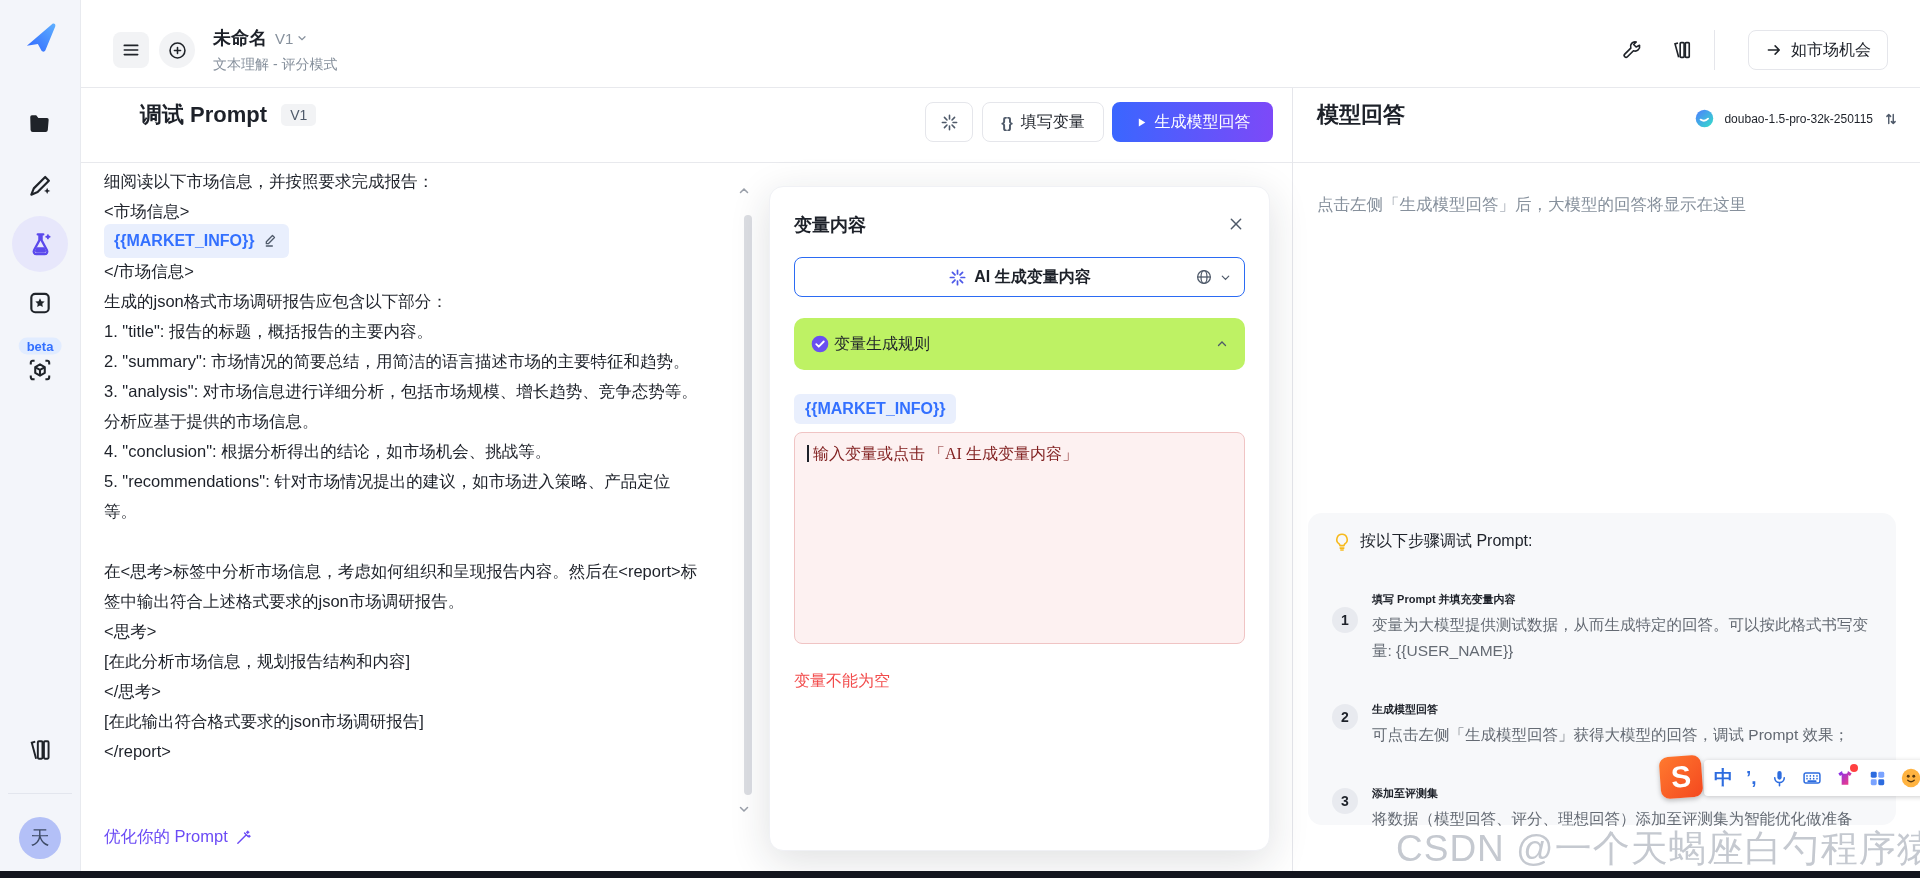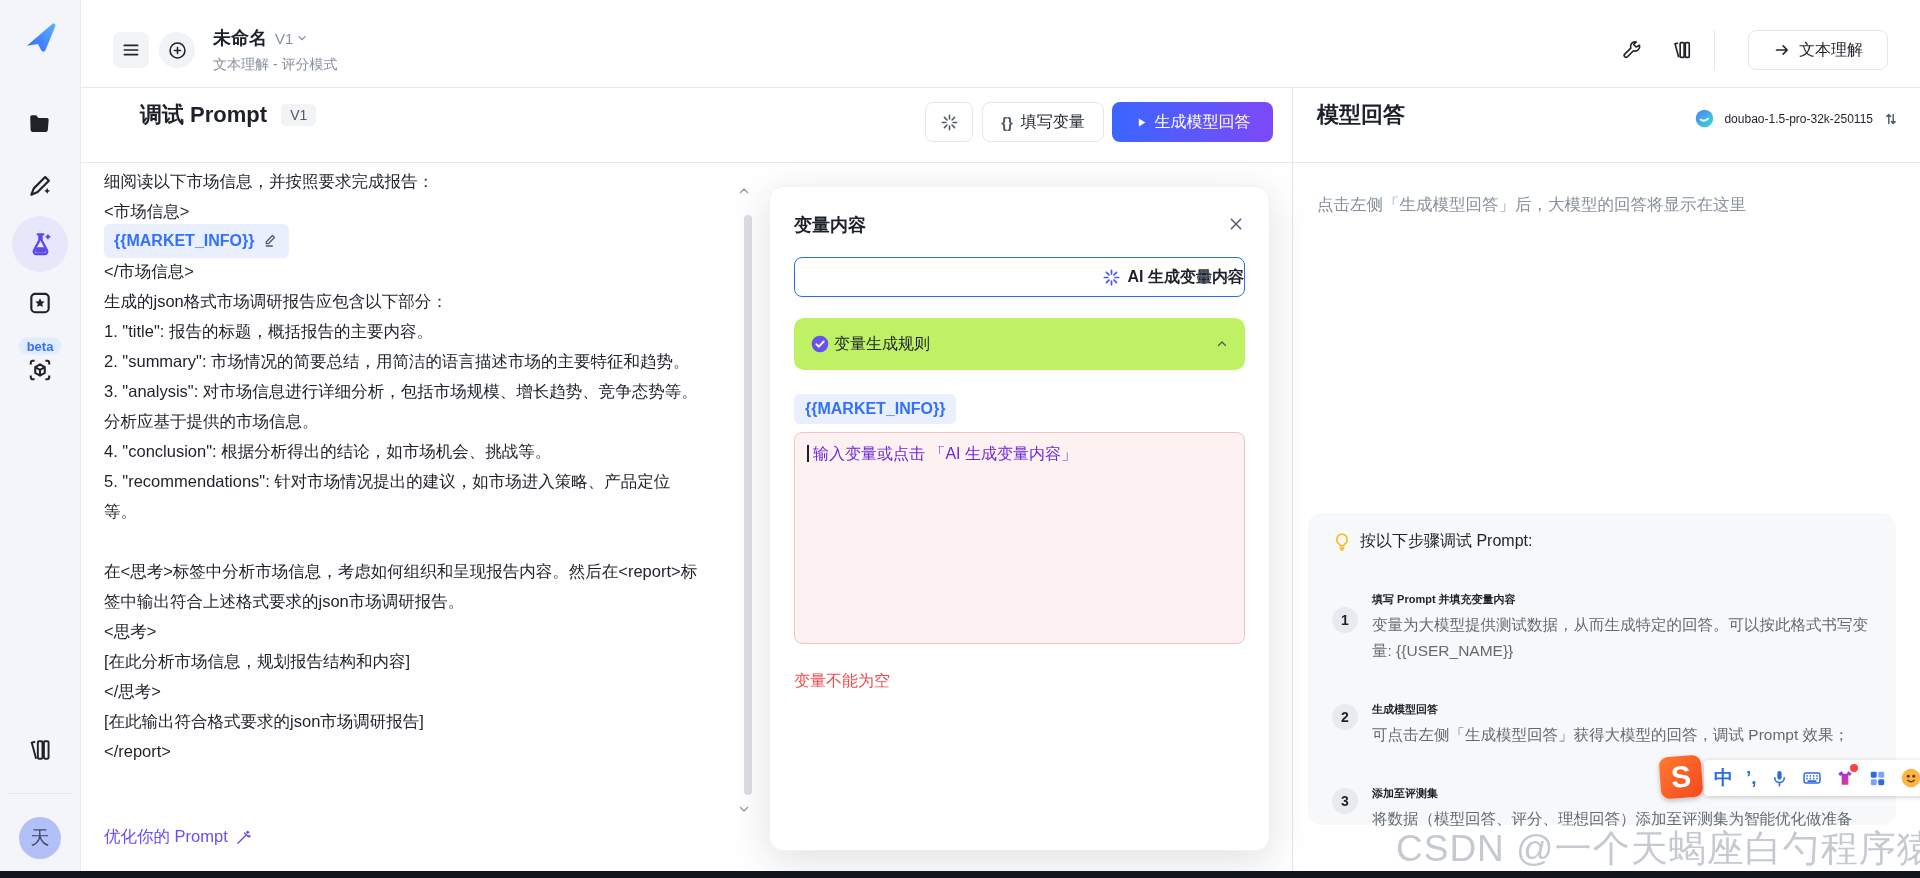--- a/index.html
+++ b/index.html
@@ -45,28 +45,28 @@
   .var-tag { display:inline-flex; align-items:center; gap:9px; background:#e9effd; border-radius:6px; padding:2px 10px; color:#3370ff; font-weight:600; font-size:16px; cursor:pointer; }
   #optimize-link { position:absolute; left:23px; top:750px; display:flex; align-items:center; gap:7px; color:#6b4bf5; font-size:16.5px; cursor:pointer; }
 
   .scroll-thumb { position:absolute; left:663px; top:139px; width:8px; height:580px; border-radius:4px; background:#dcdee3; cursor:pointer; }
   .scroll-caret { position:absolute; left:656px; color:#9aa0aa; cursor:pointer; }
 
   
   #modal { left:769px; top:186px; width:501px; height:665px; background:#fff; border:1px solid #f0f1f5; border-radius:14px; box-shadow:0 10px 40px rgba(29,33,41,.14); z-index:8; }
   .m-title { position:absolute; left:24px; top:26px; font-size:18px; font-weight:600; }
   .m-close { position:absolute; right:20px; top:24px; width:26px; height:26px; display:flex; align-items:center; justify-content:center; cursor:pointer; color:#4e5969; }
-  #ai-btn { position:absolute; left:24px; right:24px; top:70px; height:40px; border:1px solid #2b6bf3; border-radius:8px; background:#fff; display:flex; align-items:center; justify-content:flex-end; gap:7px; font-size:16px; font-weight:600; cursor:pointer; }
+  #ai-btn { position:absolute; left:24px; right:24px; top:70px; height:40px; border:1px solid #2b6bf3; border-radius:8px; background:#fff; display:flex; align-items:center; justify-content:center; gap:7px; font-size:16px; font-weight:600; cursor:pointer; }
   #ai-btn .right-grp { position:absolute; right:12px; display:flex; align-items:center; gap:6px; color:#4e5969; }
   #rules-row { position:absolute; left:24px; right:24px; top:131px; height:52px; background:#bef264; border-radius:10px; display:flex; align-items:center; padding:0 16px; gap:4px; font-size:16px; cursor:pointer; }
   #rules-row .chev { margin-left:auto; color:#4e5969; }
   #modal-var-tag { position:absolute; left:24px; top:207px; height:30px; display:inline-flex; align-items:center; background:#e9effd; border-radius:6px; padding:0 11px; color:#3370ff; font-weight:600; font-size:16px; cursor:pointer; }
   #var-textarea { position:absolute; left:24px; right:24px; top:245px; height:212px; background:#fdf1f1; border:1px solid #f0c4c4; border-radius:8px; padding:11px 12px; cursor:text; }
   .caret-bar { display:inline-block; width:2px; height:17px; background:#1d2129; vertical-align:-3px; margin-right:4px; }
-  .placeholder { color:#6d28d9; font-size:16px; }
+  .placeholder { color:#7f1d1d; font-size:16px;font-family:Liberation Serif, serif; }
   .m-error { position:absolute; left:24px; top:484px; color:#f24b4b; font-size:16px; }
 
   
   #right-panel { left:1293px; top:76px; width:627px; height:802px; background:#fff; }
   .rp-title { position:absolute; left:24px; top:24px; font-size:22px; font-weight:bold; }
   .model-row { position:absolute; right:20px; top:32px; display:flex; align-items:center; gap:9px; cursor:pointer; }
   .model-name { font-size:12px; }
   .rp-divider { position:absolute; left:0; right:0; top:86px; height:1px; background:#e8e9ed; }
   .rp-hint { position:absolute; left:24px; top:118px; font-size:16.5px; color:#86909c; }
   #steps-card { position:absolute; left:15px; top:437px; width:588px; height:312px; background:#f7f8fa; border-radius:14px; padding:18px 24px; }
@@ -180,21 +180,21 @@
           <rect x="10" y="4" width="4.3" height="16" rx="1"></rect>
           <rect x="15.6" y="4" width="4.3" height="16" rx="1"></rect>
           <path d="M7.6 4.3l-3.2 1 4 14.7"></path>
         </svg>
     </span>
     <span class="tb-div"></span>
     <div id="batch-btn">
       <svg width="18" height="18" viewBox="0 0 24 24" fill="none" stroke="#1f2329" stroke-width="2" stroke-linecap="round" stroke-linejoin="round">
           <path d="M4.5 12h14M13.5 6.5L19 12l-5.5 5.5"></path>
         </svg>
-      <span>文本理解</span>
+      <span>如市场机会</span>
     </div>
   </div>
 
   <div id="main-panel" class="abs">
     <div class="mp-title-row">
       <span class="mp-title">调试 Prompt</span>
       <span class="badge">V1</span>
     </div>
     <div id="sparkle-btn" class="btn">
       <svg width="19" height="19" viewBox="0 0 24 24" fill="none" stroke="#4e5969" stroke-width="2" stroke-linecap="round">

